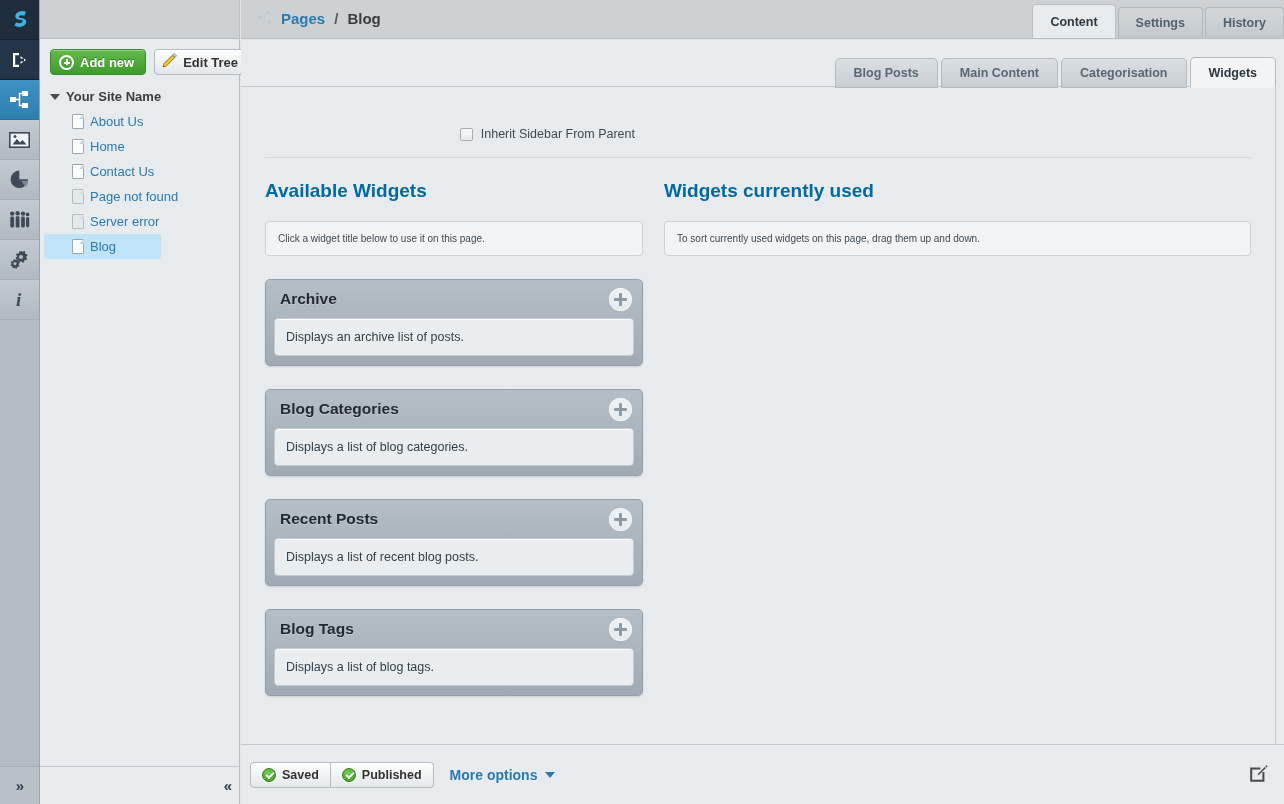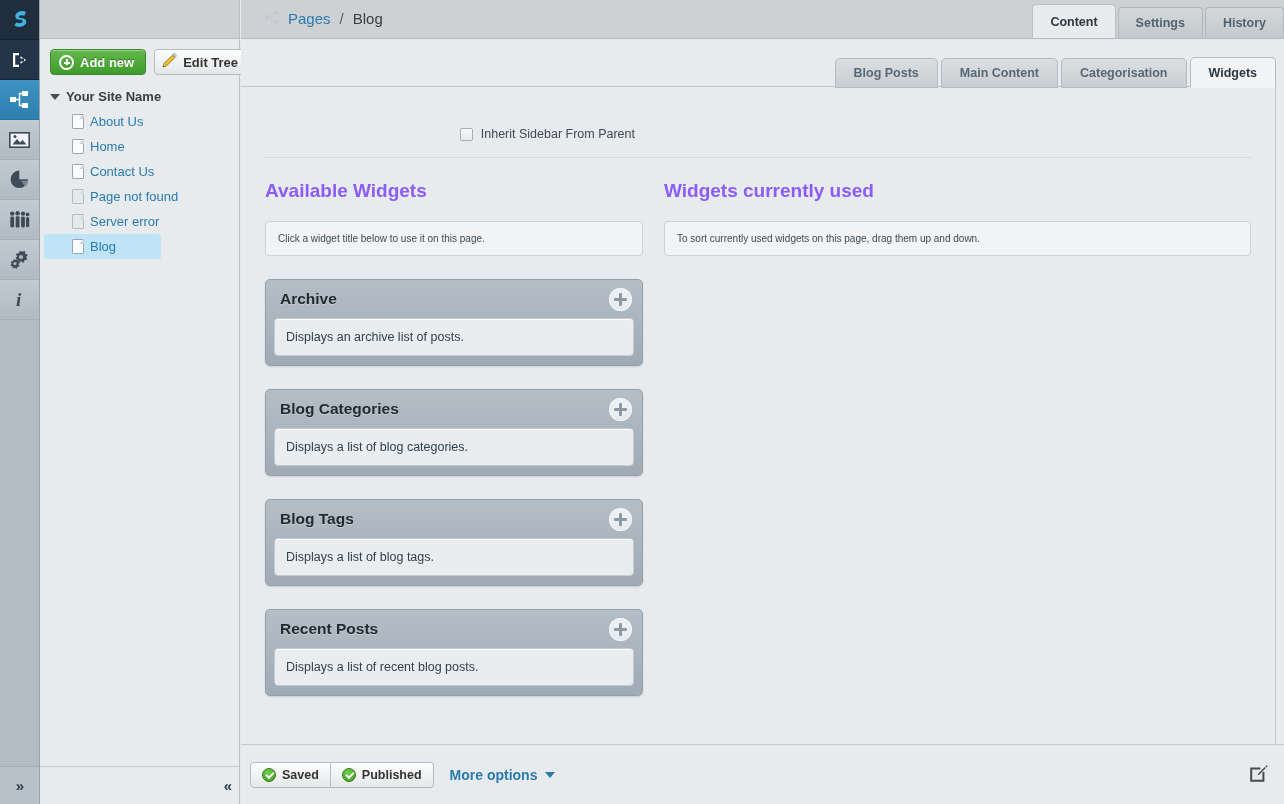--- a/index.html
+++ b/index.html
@@ -134,23 +134,23 @@
     color: #2e3d4c; font-size: 15px; font-weight: bold; letter-spacing: -1px;
   }
 
   
   #topbar {
     position: absolute; left: 241px; top: 0; right: 0; height: 39px;
     background: #cdd1d4;
     border-bottom: 1px solid #b5bcc2;
   }
   #breadcrumb {
-    position: absolute; left: 24px; top: 10px;
+    position: absolute; left: 17px; top: 10px;
     display: flex; align-items: center; gap: 9px;
-    font-size: 15px; font-weight: normal;
+    font-size: 15px; font-weight: bold;
   }
   #breadcrumb .crumb-link { color: #2a7ab0; cursor: pointer; }
   #breadcrumb .crumb-sep { color: #5c5c5c; }
   #breadcrumb .crumb-current { color: #3c3c3c; }
 
   #main-tabs {
     position: absolute; right: 0; bottom: 0; display: flex; align-items: flex-end;
   }
   .mtab {
     height: 31px; padding: 0 17px;
@@ -206,21 +206,21 @@
     border-radius: 2px; margin-right: 8px; cursor: pointer;
   }
   #inherit-row .cbx-label { font-size: 12.5px; color: #3f4a53; }
 
   #hr { height: 1px; background: #d3d9dd; margin: 16px 24px 0 24px; }
 
   #columns { display: flex; padding: 22px 24px 0 24px; gap: 21px; }
   .col-left { width: 378px; flex: 0 0 auto; }
   .col-right { flex: 1 1 auto; }
   .col-title {
-    font-size: 19px; font-weight: bold; color: #8b5cf6;
+    font-size: 19px; font-weight: bold; color: #0369a1;
     margin: 0 0 19px 0;
   }
   .hint-box {
     border: 1px solid #ccd2d7; border-radius: 4px;
     background: #f1f3f4;
     padding: 10px 12px; font-size: 10px; color: #3f4a53;
     height: 35px; display: flex; align-items: center;
   }
 
   .widget-card {
@@ -484,32 +484,32 @@
           <div class="widget-card">
             <div class="widget-head">
               <span class="widget-title">Blog Categories</span>
               <span class="add-btn"></span>
             </div>
             <div class="widget-desc">Displays a list of blog categories.</div>
           </div>
 
           <div class="widget-card">
             <div class="widget-head">
+              <span class="widget-title">Recent Posts</span>
+              <span class="add-btn"></span>
+            </div>
+            <div class="widget-desc">Displays a list of recent blog posts.</div>
+          </div>
+
+          <div class="widget-card">
+            <div class="widget-head">
               <span class="widget-title">Blog Tags</span>
               <span class="add-btn"></span>
             </div>
             <div class="widget-desc">Displays a list of blog tags.</div>
-          </div>
-
-          <div class="widget-card">
-            <div class="widget-head">
-              <span class="widget-title">Recent Posts</span>
-              <span class="add-btn"></span>
-            </div>
-            <div class="widget-desc">Displays a list of recent blog posts.</div>
           </div>
         </div>
 
         <div class="col-right">
           <h2 class="col-title">Widgets currently used</h2>
           <div class="hint-box">To sort currently used widgets on this page, drag them up and down.</div>
         </div>
 
       </div>
     </div>

